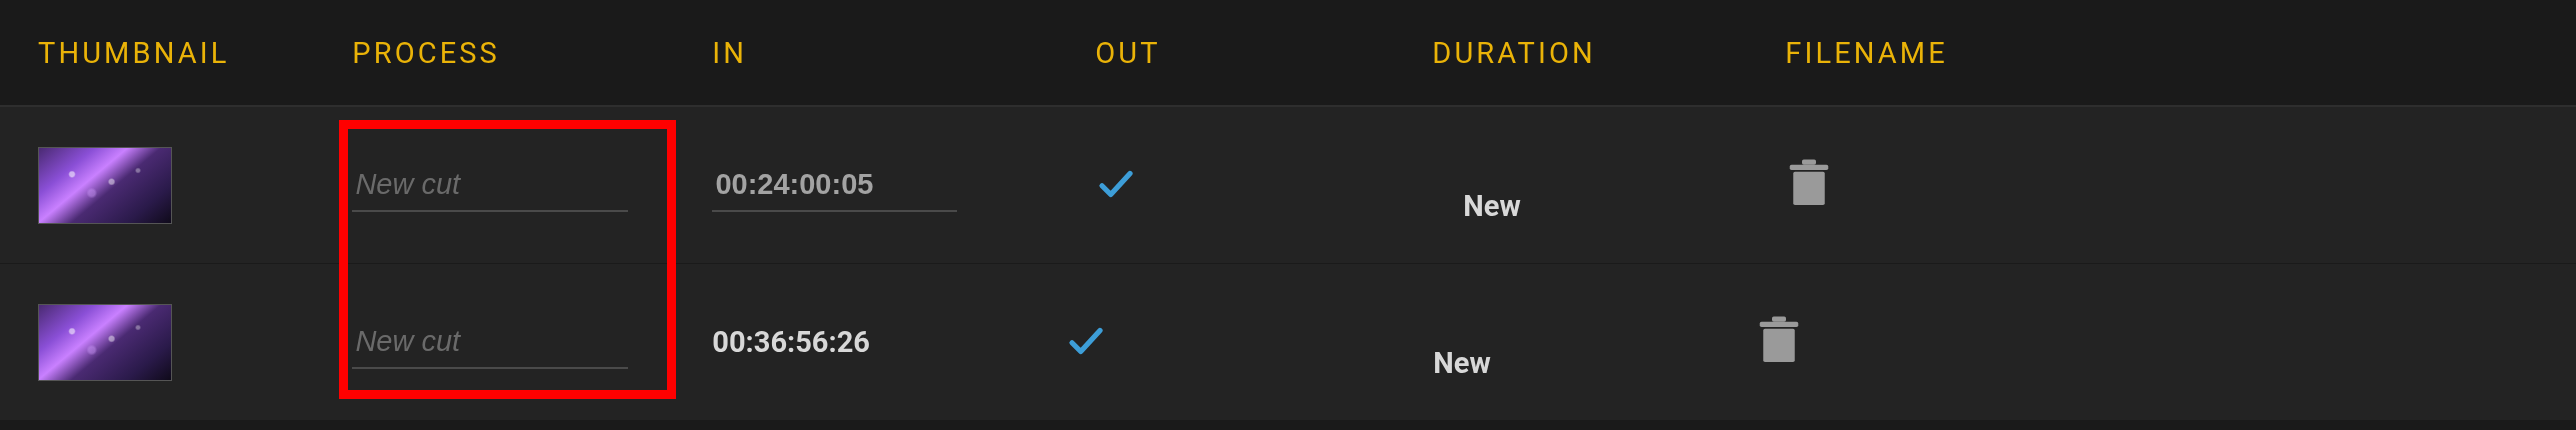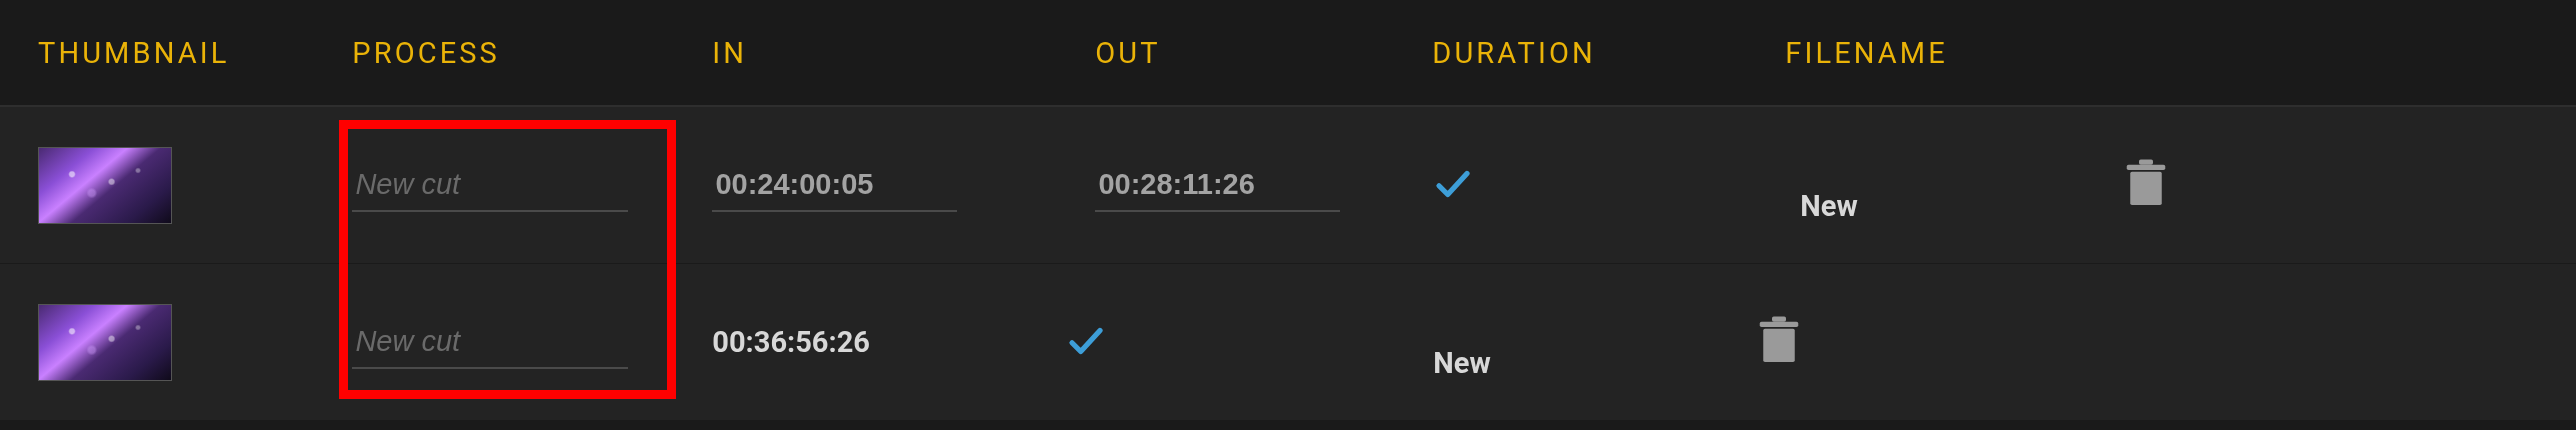--- a/index.html
+++ b/index.html
@@ -140,23 +140,20 @@
   <div class="row data-row">
     <div class="cell col-thumb">
       <div class="thumb"></div>
     </div>
     <div class="cell col-file">
       <input class="filename-input" placeholder="New cut" value="" style="">
     </div>
     <div class="cell col-in">
       <input class="tc-input" value="00:24:00:05" style="">
     </div>
-    <div class="cell col-out">
-      <input class="tc-input" value="00:28:11:26" style="">
-    </div>
     <div class="cell col-process">
       <span class="check-icon">
         <svg viewBox="0 0 24 24" fill="none" stroke="#3d9ed8" stroke-width="3" stroke-linecap="round" stroke-linejoin="round">
             <polyline points="4 13 9 18 20 6"></polyline>
           </svg>
       </span>
     </div>
     <div class="cell col-state">
       <span class="state-text">New</span>
     </div>

